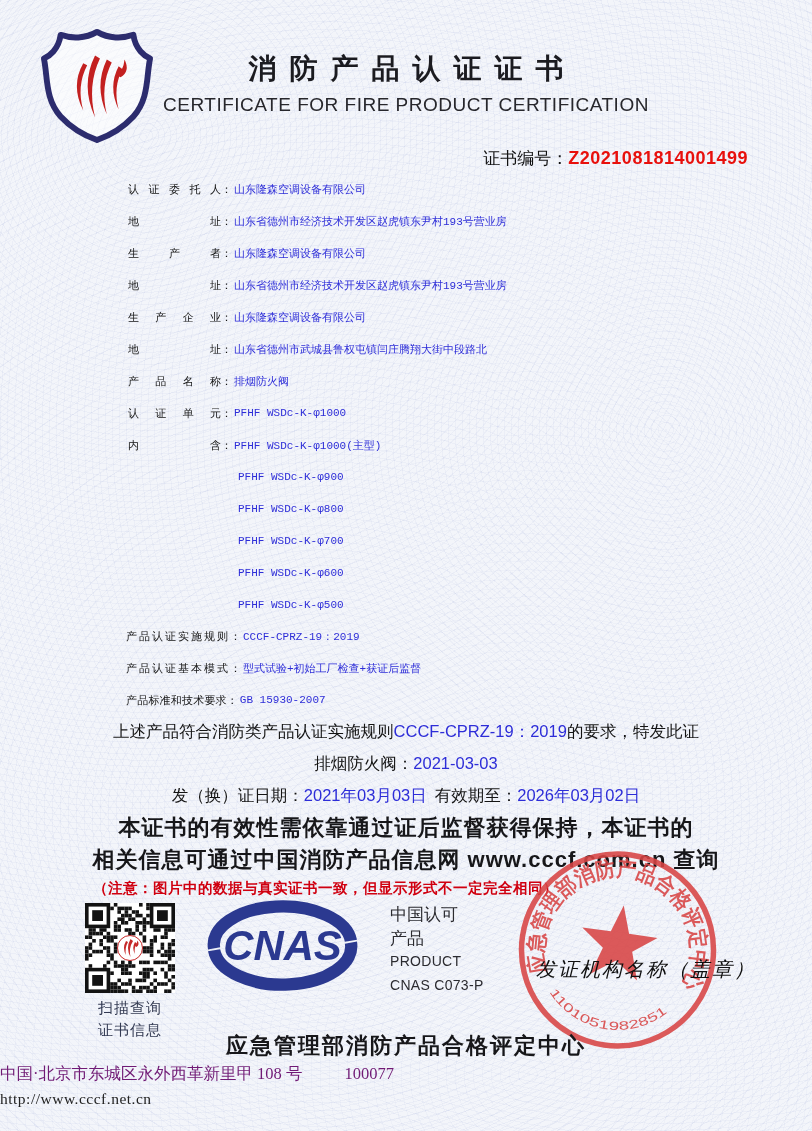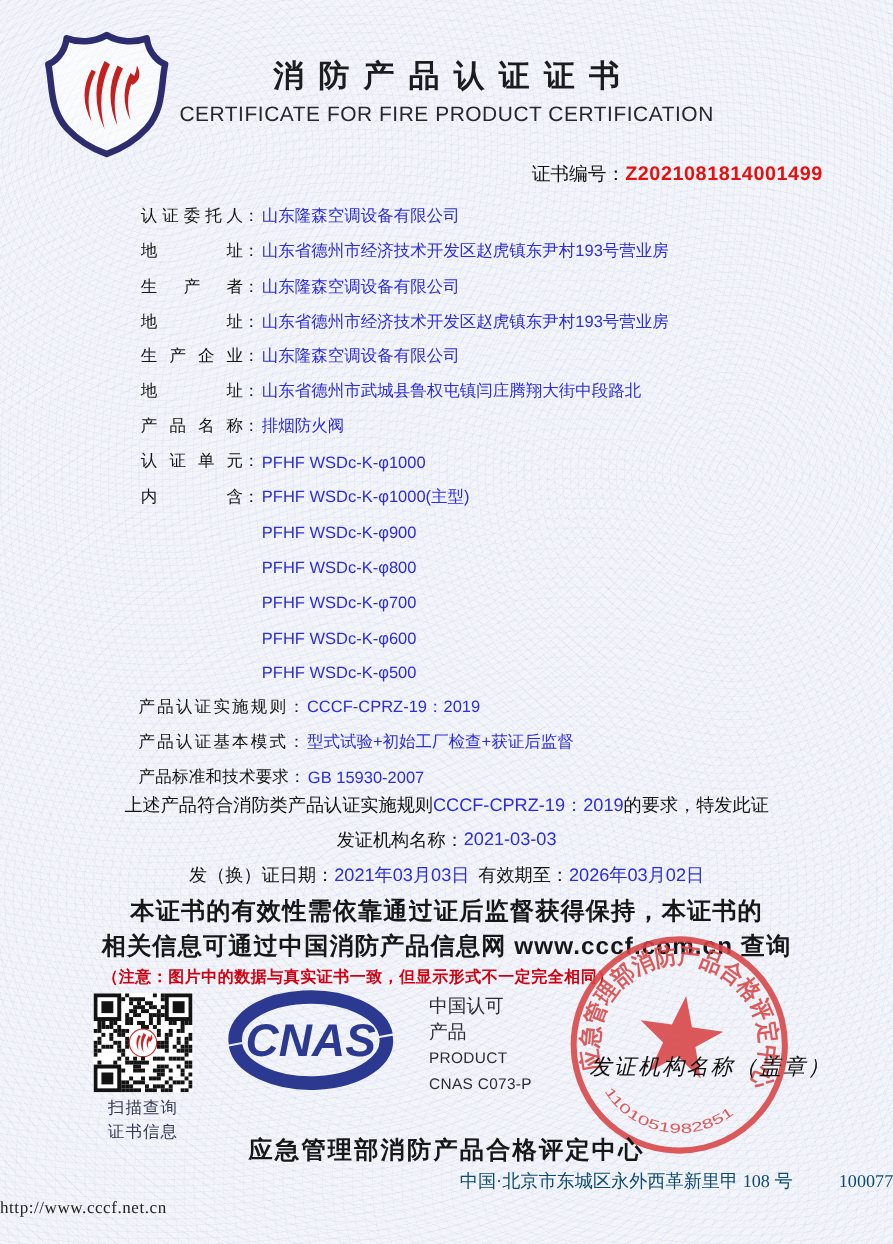--- a/index.html
+++ b/index.html
@@ -13,21 +13,21 @@
       repeating-radial-gradient(circle at 65% 95%, rgba(95,115,190,0.04) 0 1px, transparent 1px 9px),
       #f3f5fa;
   }
   .abs{position:absolute;}
   .page-title{left:0;right:0;top:50px;text-align:center;font-size:28px;font-weight:600;
     letter-spacing:13px;padding-left:13px;color:#1b1b20;}
   .page-subtitle{left:0;right:0;top:94px;text-align:center;font-size:19px;color:#27272c;letter-spacing:.5px;}
   .cert-no{top:147px;right:64px;font-size:17px;color:#111;}
   .cert-no b{color:#e8100c;font-weight:600;font-size:18px;letter-spacing:.5px;}
   .content{left:0;top:174px;width:812px;}
-  .row{height:31.9px;display:flex;align-items:flex-end;padding-left:128px;font-size:15px;color:#141414;}
+  .row{height:31.9px;display:flex;align-items:center;padding-left:128px;font-size:11px;color:#141414;font-family:Liberation Mono, monospace;}
   .row .lbl{display:inline-block;width:93px;text-align:justify;text-align-last:justify;}
   .row .colon{margin:0 2px 0 0;}
   .row .val, .blue{color:#2d2dd8;}
   .row.model{padding-left:238px;}
   .row.rule{padding-left:126px;}
   .row.rule .rlbl{letter-spacing:2px;}
   .row.rule.tight .rlbl{letter-spacing:.2px;}
   .crow{height:31.9px;display:flex;align-items:center;justify-content:center;font-size:16.5px;color:#141414;}
   .stmt{height:32px;display:flex;align-items:center;justify-content:center;font-size:22px;
     font-weight:600;color:#17171a;letter-spacing:1px;}
@@ -35,22 +35,22 @@
   .qr-wrap{left:85px;top:903px;width:90px;height:90px;background:#fff;}
   .qr-cap{left:80px;top:997px;width:100px;text-align:center;font-size:15px;color:#333a52;
     letter-spacing:1px;line-height:22px;}
   .cnas-text{left:390px;top:903px;color:#2b2b30;}
   .cnas-text .cn{font-size:17px;line-height:23.5px;}
   .cnas-text .en{font-size:14px;line-height:23.5px;letter-spacing:.3px;}
   .overlay-seal-label{left:536px;top:956px;font-size:20px;font-family:"Liberation Serif",serif;
     color:#101010;letter-spacing:2px;font-weight:500;white-space:nowrap;font-style:italic;}
   .footer-org{left:0;right:0;top:1031px;text-align:center;font-size:22px;font-weight:bold;
     font-family:"Liberation Serif",serif;color:#17171a;letter-spacing:2px;}
-  .footer-addr{left:0;right:0;top:1063px;text-align:right;font-size:16.5px;
-    font-family:"Liberation Serif",serif;color:#0c4a6e;}
+  .footer-addr{left:0;right:0;top:1063px;text-align:left;font-size:16.5px;
+    font-family:"Liberation Serif",serif;color:#701a75;}
   .footer-addr .pc{margin-left:42px;}
   .footer-url{left:0;right:0;top:1090px;text-align:left;font-size:15.5px;
     font-family:Liberation Serif, serif;color:#222;letter-spacing:.5px;}
 </style>
 </head>
 <body>
 
 <div class="abs" style="left:33px;top:26px;width:128px;height:118px;">
   <svg width="128" height="118" viewBox="0 0 120 120">
     <path d="M60 6 C72 13 86 13 97 9 C99 24 109 31 114 33 C110 52 113 74 97 92 C85 105 71 112 60 116 C49 112 35 105 23 92 C7 74 10 52 6 33 C11 31 21 24 23 9 C34 13 48 13 60 6 Z" fill="rgba(255,255,255,0.55)" stroke="#2c2c6e" stroke-width="6" stroke-linejoin="round"></path>
@@ -144,21 +144,21 @@
     <span class="rlbl">产品标准和技术要求</span>
       <span class="colon">：</span>
       <span class="val">GB 15930-2007</span>
   </div>
   <div class="crow">
     <span>上述产品符合消防类产品认证实施规则 </span>
       <span class="blue">CCCF-CPRZ-19：2019</span>
       <span> 的要求，特发此证</span>
   </div>
   <div class="crow">
-    <span>发证机构名称：</span>
+    <span>排烟防火阀：</span>
       <span class="blue">2021-03-03</span>
   </div>
   <div class="crow">
     <span>发（换）证日期：</span>
       <span class="blue">2021年03月03日</span>
       <span style="width:8px"></span>
       <span>有效期至：</span>
       <span class="blue">2026年03月02日</span>
   </div>
   <div class="stmt">本证书的有效性需依靠通过证后监督获得保持，本证书的</div>

